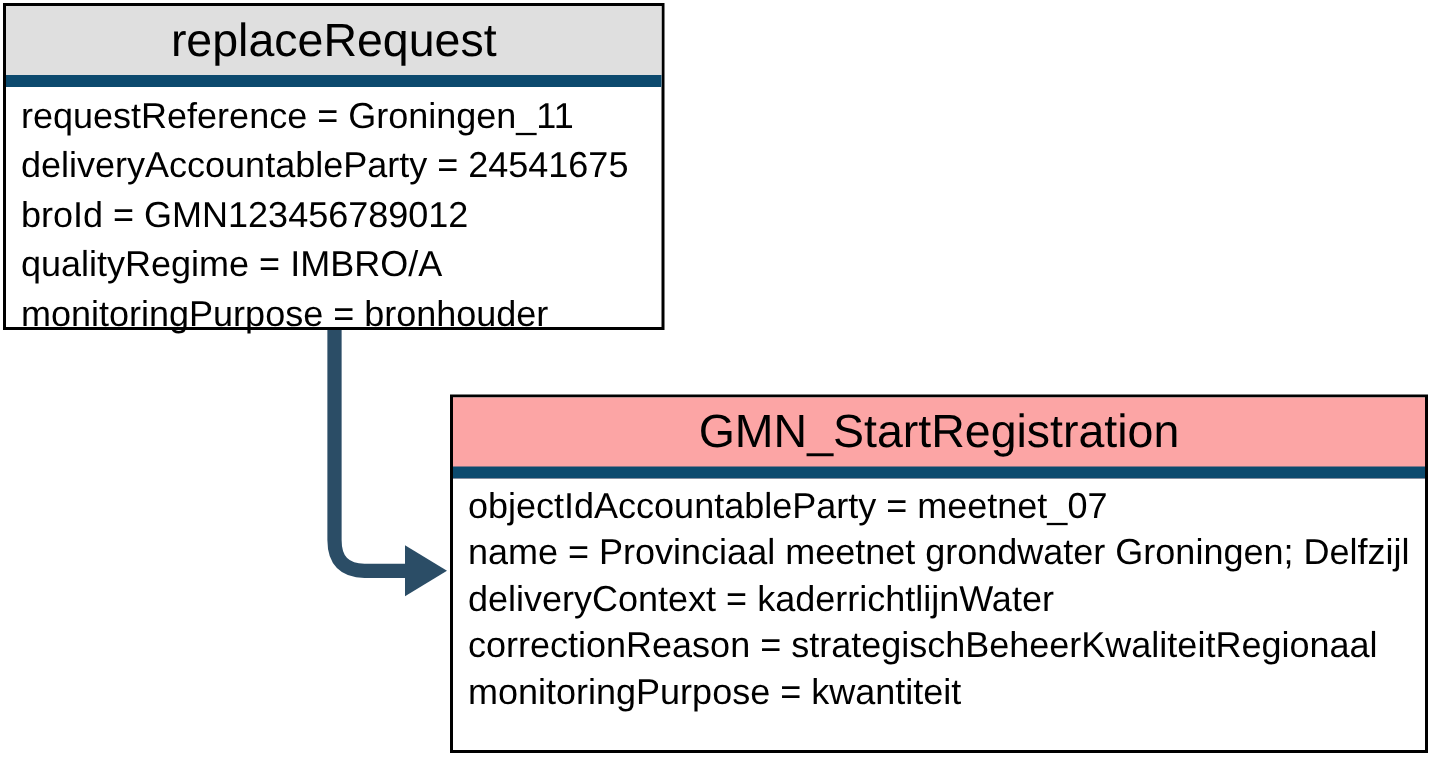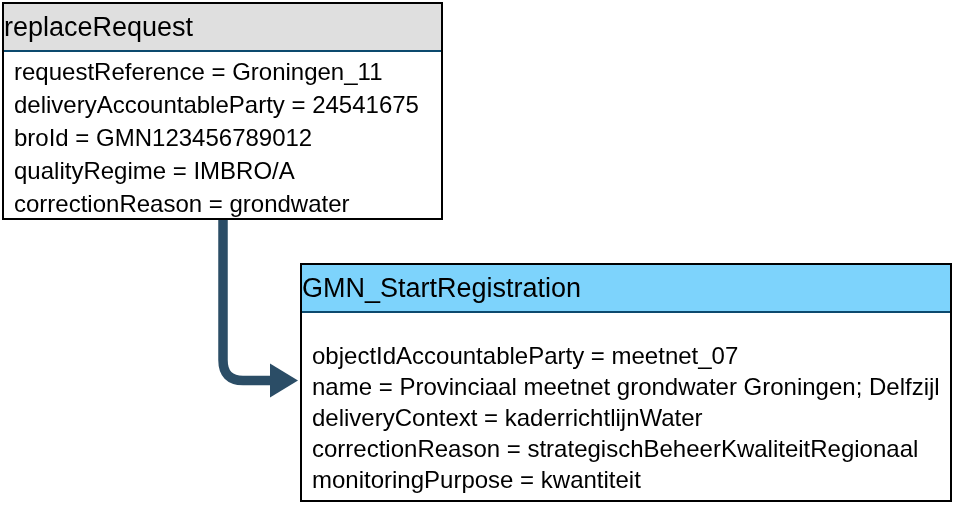--- a/index.html
+++ b/index.html
@@ -30,34 +30,34 @@
   }
   .box-gmn-start-registration {
     left: 300px;
     top: 263px;
     width: 652px;
     height: 239px;
   }
   .uml-header {
     height: 46px;
     line-height: 46px;
-    border-bottom: 2px solid #0c4a6e;
+    border-bottom: 8px solid #0c4a6e;
     background: #dfdfdf;
-    text-align: left;
-    font-size: 27px;
+    text-align: center;
+    font-size: 31px;
     white-space: nowrap;
     overflow: hidden;
   }
   .uml-body {
     padding: 3px 10px;
     font-size: 24px;
     white-space: nowrap;
   }
   .box-replace-request .uml-body { line-height: 33px; }
-  .box-gmn-start-registration .uml-body { line-height: 31px; margin-top: 24px; }
+  .box-gmn-start-registration .uml-body { line-height: 31px; }
   .attr-line { white-space: nowrap; }
   .arrow-layer {
     position: absolute;
     left: 0;
     top: 0;
     width: 962px;
     height: 508px;
     pointer-events: none;
   }
 </style>
@@ -66,26 +66,26 @@
 
 <div class="canvas">
 
   <div class="uml-box box-replace-request">
     <div class="uml-header" style="background: rgb(223, 223, 223);">replaceRequest</div>
     <div class="uml-body">
         <div class="attr-line">requestReference = Groningen_11</div>
         <div class="attr-line">deliveryAccountableParty = 24541675</div>
         <div class="attr-line">broId = GMN123456789012</div>
         <div class="attr-line">qualityRegime = IMBRO/A</div>
-        <div class="attr-line">correctionReason = grondwater</div>
+        <div class="attr-line">monitoringPurpose = bronhouder</div>
       </div>
   </div>
 
   <div class="uml-box box-gmn-start-registration">
-    <div class="uml-header" style="background: #7dd3fc;">GMN_StartRegistration</div>
+    <div class="uml-header" style="background: #fca5a5;">GMN_StartRegistration</div>
     <div class="uml-body">
         <div class="attr-line">objectIdAccountableParty = meetnet_07</div>
         <div class="attr-line">name = Provinciaal meetnet grondwater Groningen; Delfzijl</div>
         <div class="attr-line">deliveryContext = kaderrichtlijnWater</div>
         <div class="attr-line">correctionReason = strategischBeheerKwaliteitRegionaal</div>
         <div class="attr-line">monitoringPurpose = kwantiteit</div>
       </div>
   </div>
 
   <svg class="arrow-layer" viewBox="0 0 962 508" xmlns="http://www.w3.org/2000/svg">

